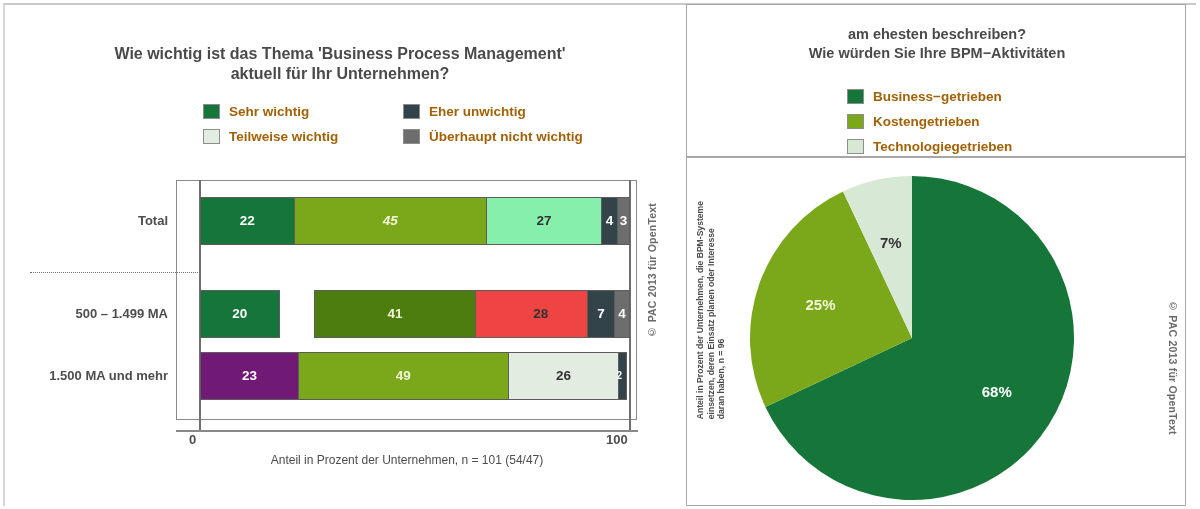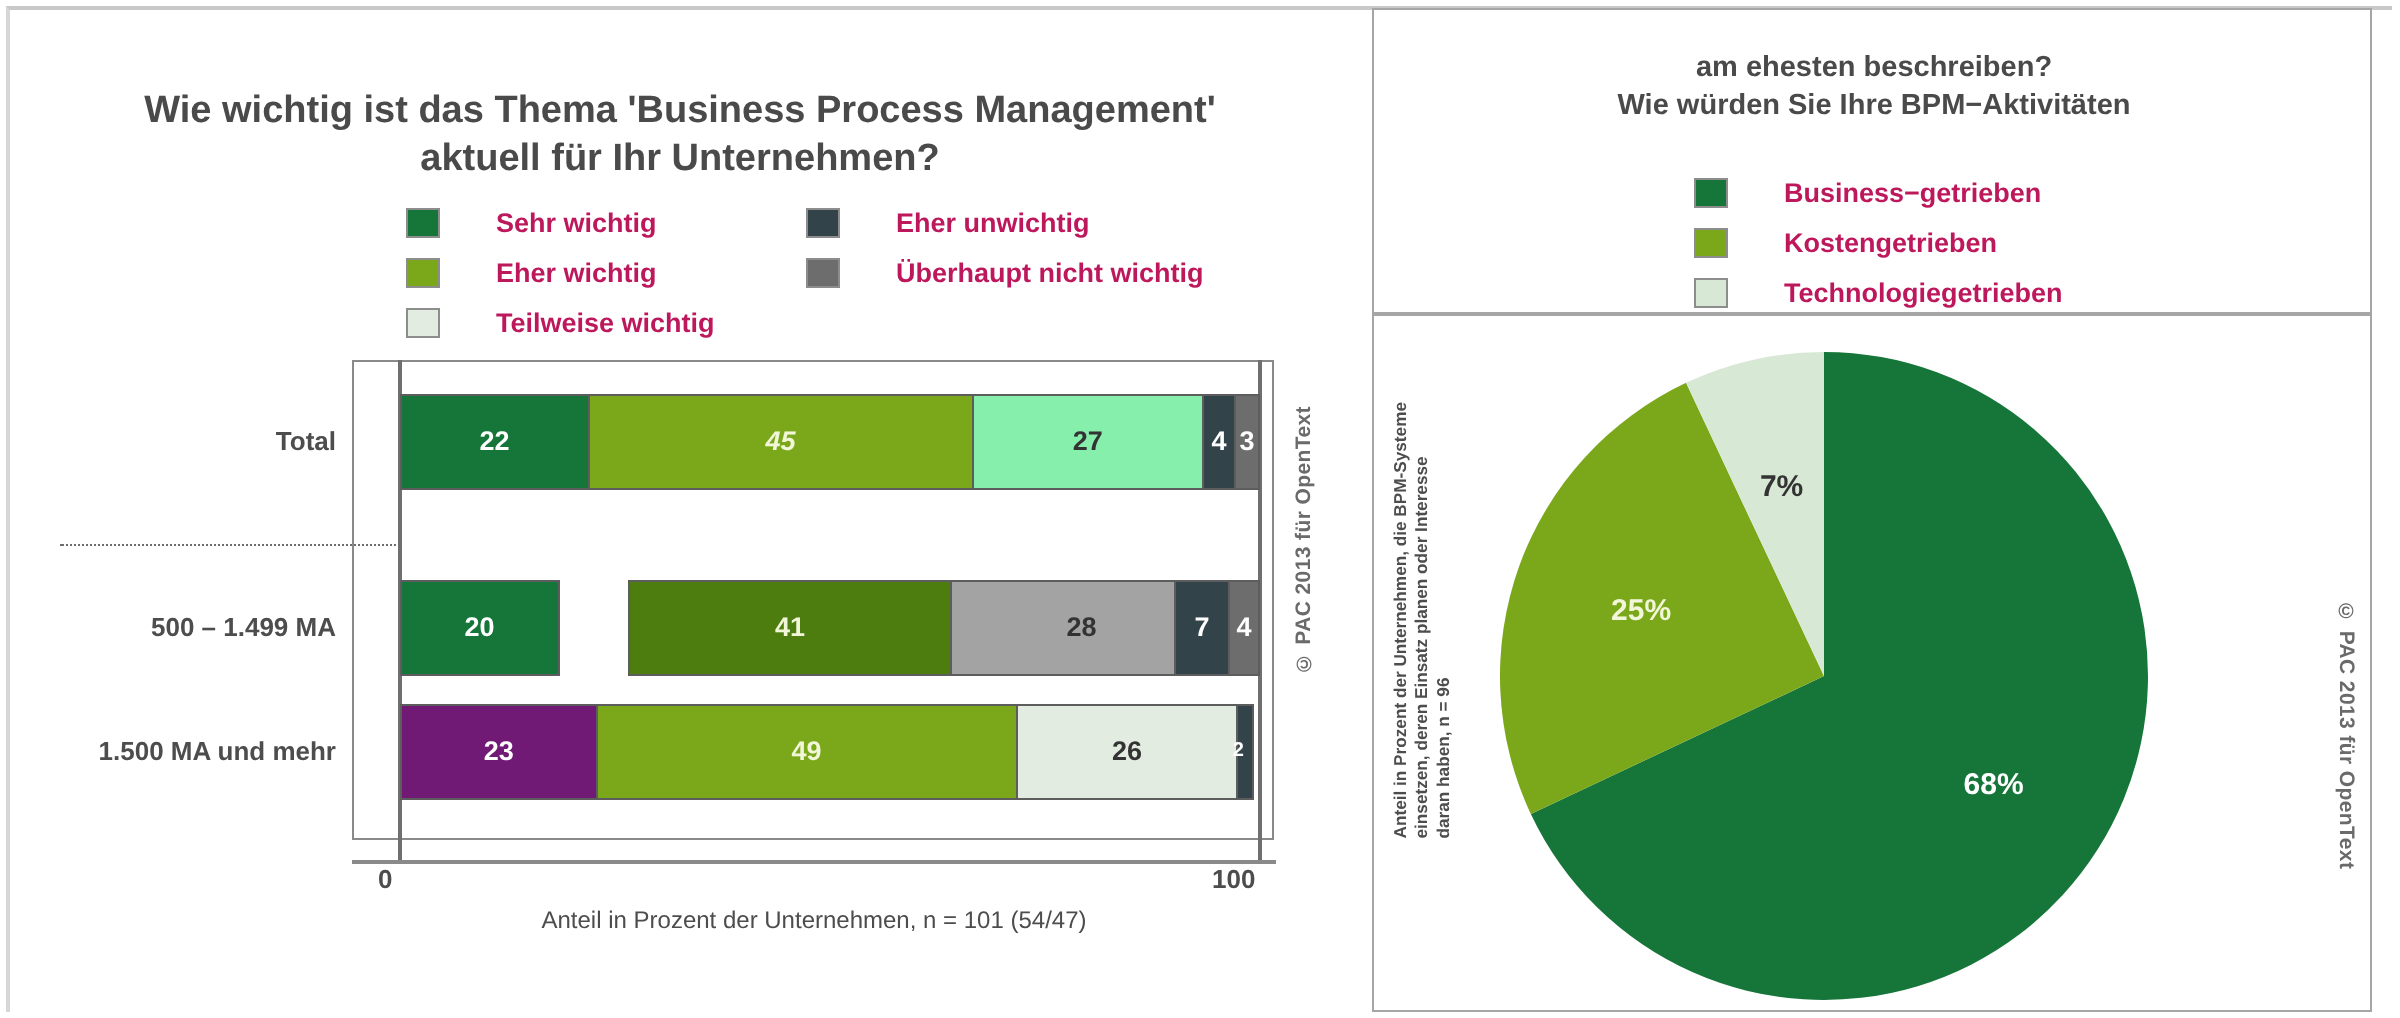--- a/index.html
+++ b/index.html
@@ -10,30 +10,30 @@
   }
   .figure{position:absolute;inset:0;background:#fff;}
 
   
   .outer-frame{position:absolute;left:3px;top:3px;width:1193px;height:503px;
     border-top:2px solid #c9c9c9;border-left:2px solid #d6d6d6;box-sizing:border-box;}
 
   
   .left-panel{position:absolute;left:0;top:0;width:676px;height:509px;}
   .left-title{position:absolute;left:30px;top:44px;width:620px;text-align:center;
-    font-size:19px;font-weight:bold;line-height:1.28;color:#4a4a4a;}
+    font-size:16px;font-weight:bold;line-height:1.28;color:#4a4a4a;}
 
   .legend-left{position:absolute;left:203px;top:100px;width:430px;}
   .legend-col{position:absolute;top:0;}
   .legend-col.c1{left:0;}
   .legend-col.c2{left:200px;}
   .legend-row{display:flex;align-items:center;height:23px;margin-bottom:2px;}
   .swatch{width:17px;height:15px;border:1px solid #8d8d8d;box-sizing:border-box;
     margin-right:9px;flex:0 0 auto;}
-  .legend-label{font-size:13.5px;font-weight:bold;color:#be185d;white-space:nowrap;margin-left:19px;}
+  .legend-label{font-size:13.5px;font-weight:bold;color:#a16207;white-space:nowrap;}
 
   
   .plot-frame{position:absolute;left:176px;top:180px;width:461px;height:240px;
     border:1.5px solid #8a8a8a;box-sizing:border-box;background:#fff;}
   .axis-line{position:absolute;left:199px;top:180px;width:1.5px;height:251px;background:#6f6f6f;}
   .axis-line-right{position:absolute;left:629px;top:180px;width:1.5px;height:251px;background:#6f6f6f;}
   .axis-base{position:absolute;left:176px;top:430px;width:462px;height:1.5px;background:#8a8a8a;}
   .tick-0{position:absolute;left:189px;top:432px;font-size:13px;font-weight:bold;color:#4d4d4d;}
   .tick-100{position:absolute;left:606px;top:432px;font-size:13px;font-weight:bold;color:#4d4d4d;}
   .xcaption{position:absolute;left:176px;top:453px;width:462px;text-align:center;
@@ -89,24 +89,20 @@
       <div>aktuell für Ihr Unternehmen?</div>
     </div>
 
     <div class="legend-left">
       <div class="legend-col c1" id="legcol1">
           <div class="legend-row">
             <span class="swatch" style="background: rgb(22, 118, 58);"></span>
             <span class="legend-label">Sehr wichtig</span>
           </div>
           <div class="legend-row">
-            <span class="swatch" style="background: rgb(122, 168, 26);"></span>
-            <span class="legend-label">Eher wichtig</span>
-          </div>
-          <div class="legend-row">
             <span class="swatch" style="background: rgb(226, 236, 224);"></span>
             <span class="legend-label">Teilweise wichtig</span>
           </div>
         </div>
       <div class="legend-col c2" id="legcol2">
           <div class="legend-row">
             <span class="swatch" style="background: rgb(51, 67, 74);"></span>
             <span class="legend-label">Eher unwichtig</span>
           </div>
           <div class="legend-row">
@@ -147,21 +143,21 @@
           <span class="seg-val" style="color: rgb(255, 255, 255);">3</span>
         </div>
       </div>
     <div class="bar-row r1" id="bar1">
         <div class="seg" style="width: 20%; background: rgb(22, 118, 58);">
           <span class="seg-val" style="color: rgb(255, 255, 255);">20</span>
         </div>
         <div class="seg" style="width: 41%; background: #4d7c0f; margin-left: 34px;">
           <span class="seg-val" style="color: rgb(242, 246, 216);">41</span>
         </div>
-        <div class="seg" style="width: 28%; background: #a3a3a3; padding-left: 18px;">
+        <div class="seg" style="width: 28%; background: #ef4444; padding-left: 18px;">
           <span class="seg-val" style="color: rgb(51, 51, 51);">28</span>
         </div>
         <div class="seg" style="width: 7%; background: rgb(51, 67, 74);">
           <span class="seg-val" style="color: rgb(255, 255, 255);">7</span>
         </div>
         <div class="seg" style="width: 4%; background: rgb(109, 109, 109);">
           <span class="seg-val" style="color: rgb(255, 255, 255);">4</span>
         </div>
       </div>
     <div class="bar-row r2" id="bar2">

